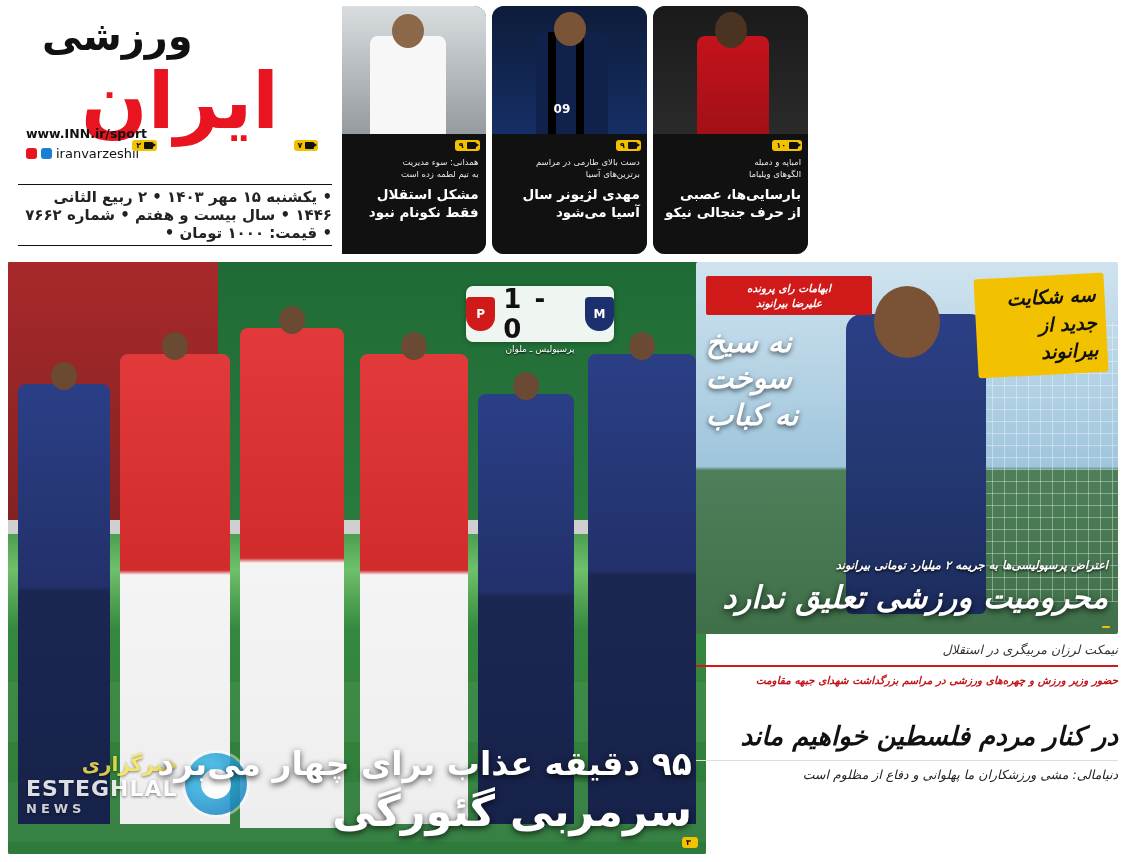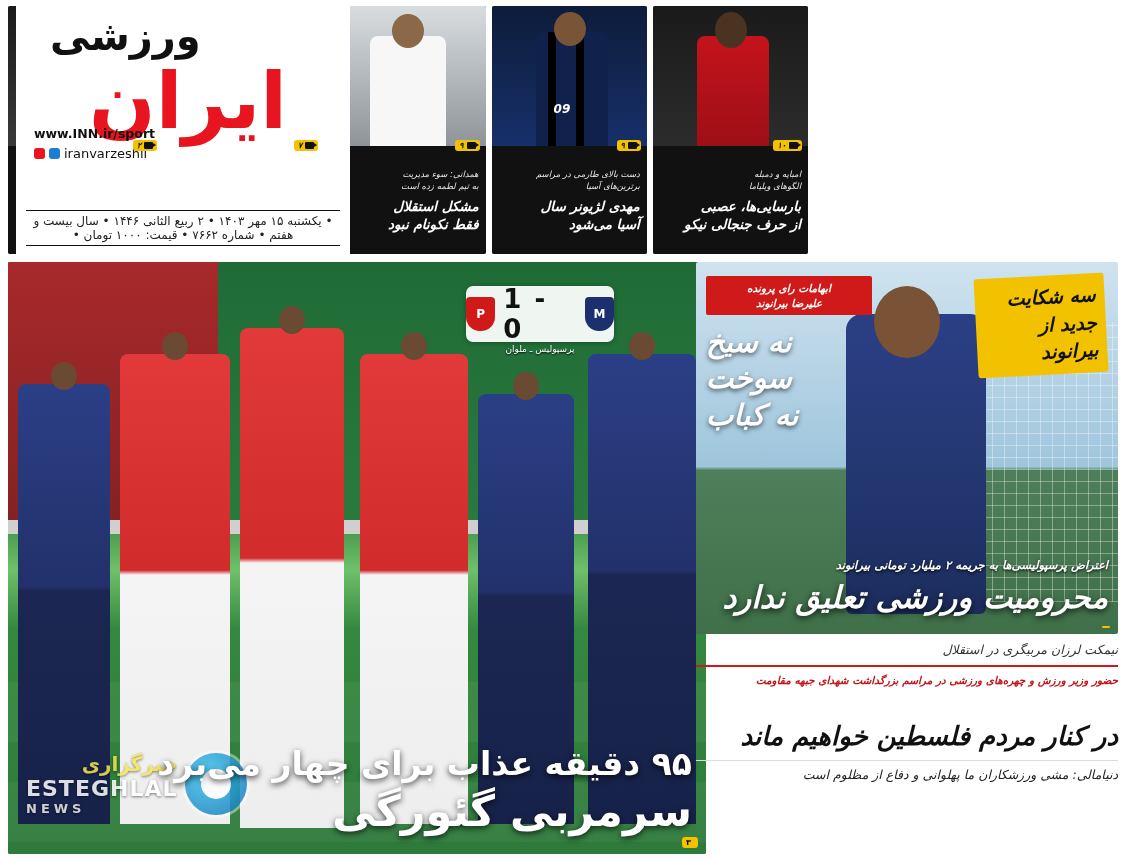--- a/index.html
+++ b/index.html
@@ -24,34 +24,33 @@
     display: flex;
     flex-direction: row-reverse;
     gap: 6px;
   }
   .tcard {
     position: relative;
     width: 156px;
     height: 100%;
     background: #0f766e;
     overflow: hidden;
-    border-radius: 2px;
-    font-style: italic;
+    border-radius: 12px;
   }
   .tcard .photo {
     position: absolute;
     top: 0; left: 0; right: 0;
     height: 140px;
     overflow: hidden;
   }
   .tcard .photo .bg { position: absolute; inset: 0; }
   .tcard .capwrap {
     position: absolute;
     left: 0; right: 0; bottom: 0;
-    height: 108px;
+    height: 120px;
     background: #111;
     color: #fff;
     padding: 4px 7px 6px 7px;
     text-align: right;
     direction: rtl;
   }
   .tcard .lede {
     font-size: 8.5px;
     line-height: 1.45;
     color: #e9e9e9;
@@ -93,21 +92,21 @@
     position: absolute;
     right: -3px; top: 1px;
     border-left: 3px solid #111;
     border-top: 2.5px solid transparent;
     border-bottom: 2.5px solid transparent;
   }
 
   
   .masthead {
     position: absolute;
-    top: 6px; left: 16px;
+    top: 6px; left: 8px;
     width: 334px;
     height: 248px;
     background: #fff;
   }
   .logo-iran {
     position: absolute;
     top: 56px; right: 12px;
     width: 300px;
     text-align: center;
     font-size: 78px;
@@ -146,27 +145,27 @@
   .soc-dot {
     width: 11px; height: 11px;
     border-radius: 3px;
     background: #e8141f;
     display: inline-block;
   }
   .soc-dot.b { background: #1a7fd4; }
   .dateline {
     position: absolute;
     bottom: 8px; right: 10px; left: 10px;
-    text-align: center;
-    font-size: 12px;
+    font-size: 15px;
     color: #222;
     border-top: 1px solid #111;
     border-bottom: 1px solid #111;
     padding: 3px 0;
     background: #fff;
+    font-weight: bold;
   }
 
   
   .mainphoto {
     position: absolute;
     top: 262px; left: 8px;
     width: 698px; height: 592px;
     overflow: hidden;
     background: #2b7a3c;
     border-radius: 2px;

